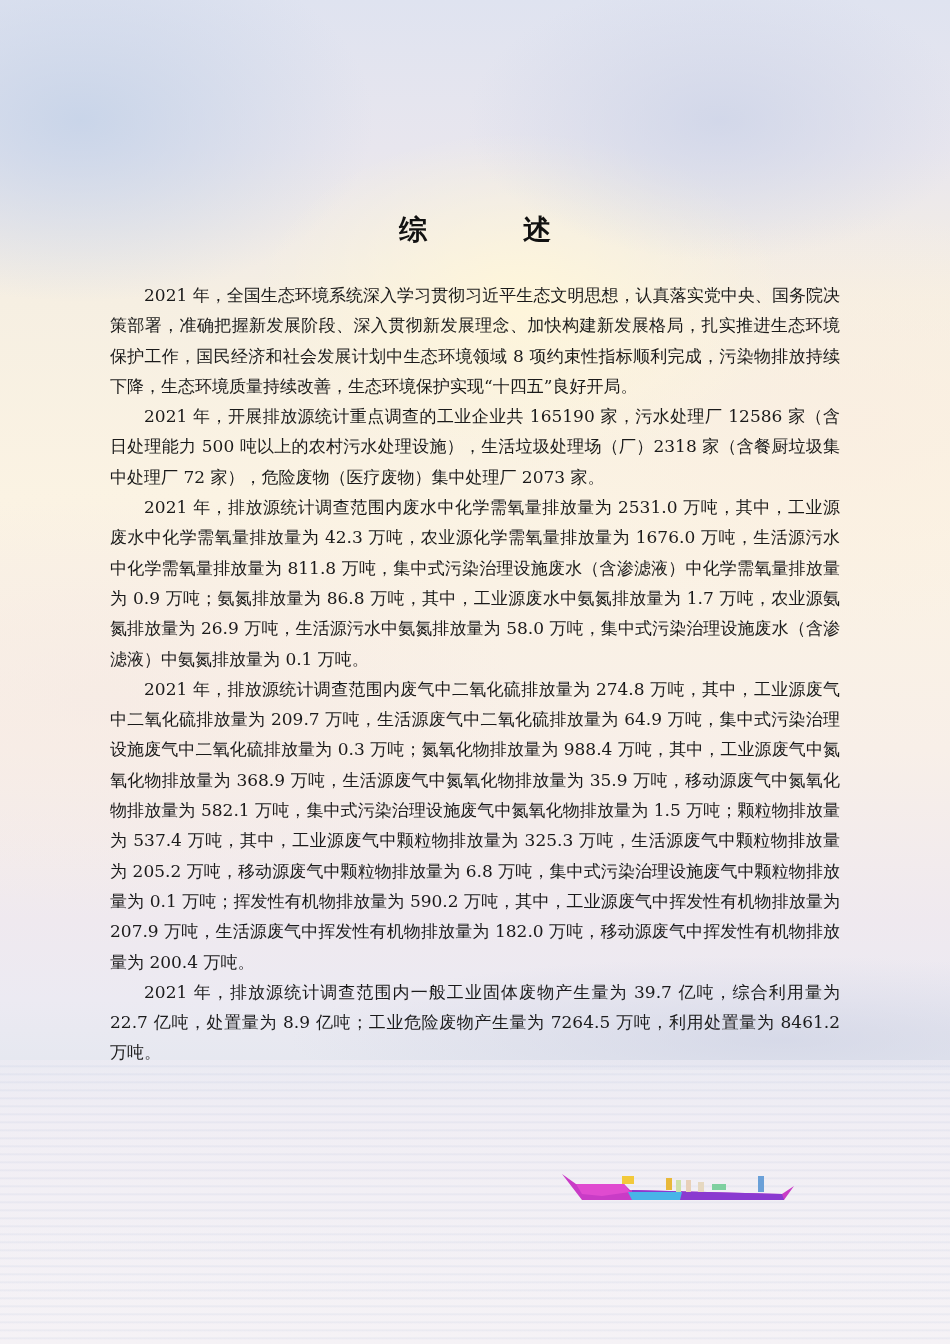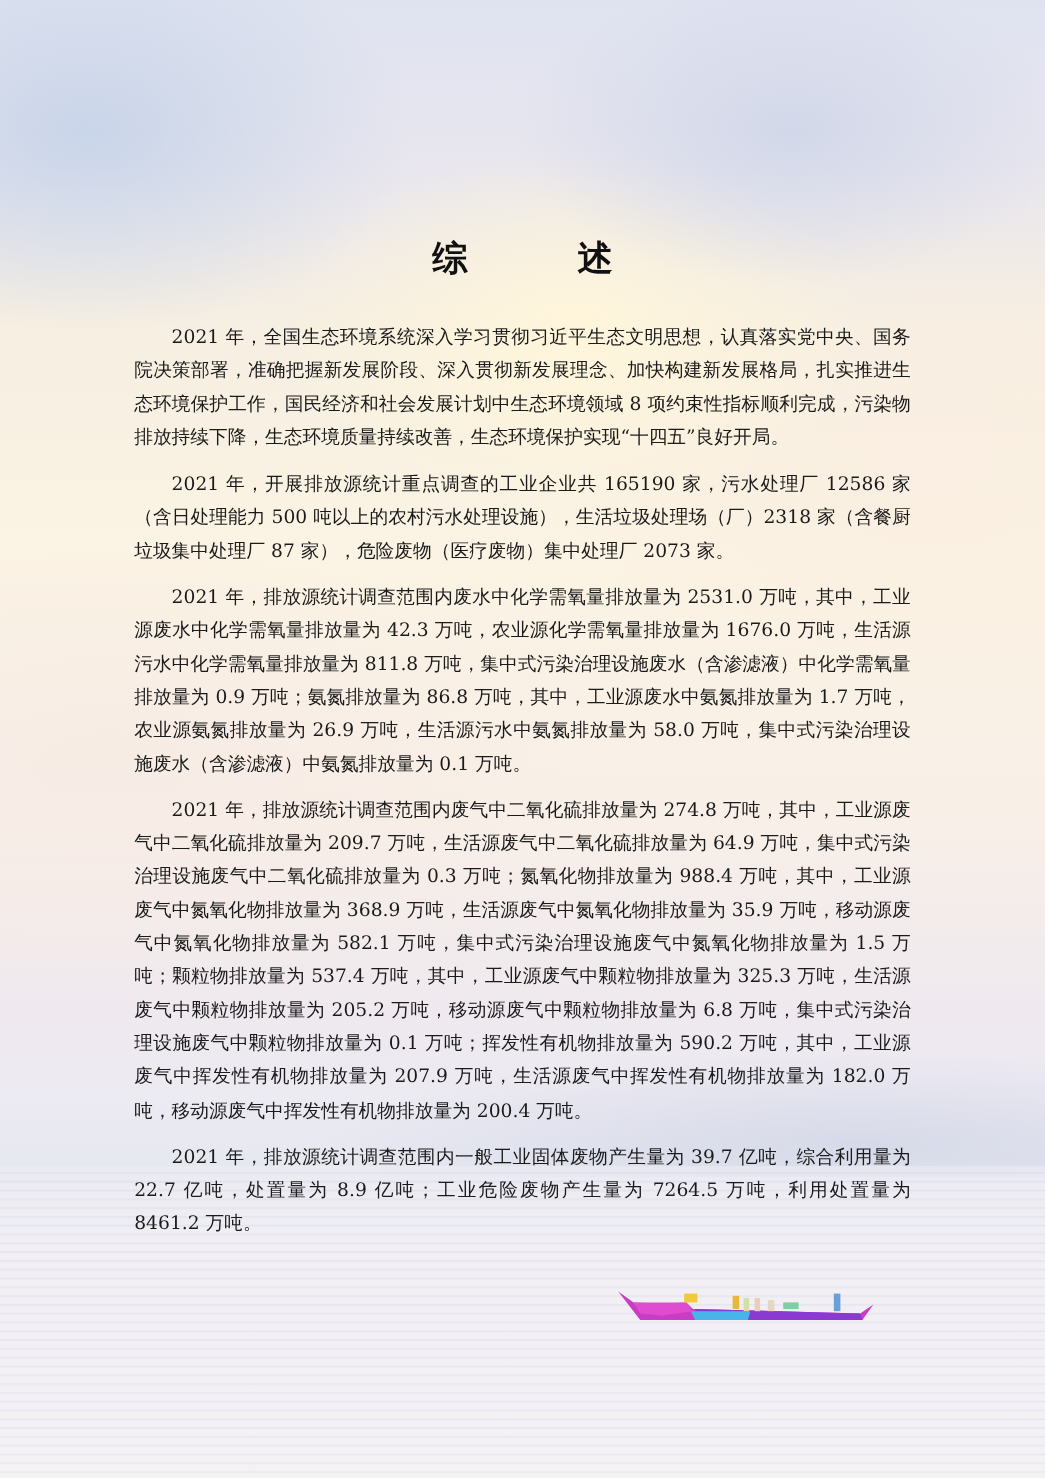--- a/index.html
+++ b/index.html
@@ -60,35 +60,35 @@
       left: 110px;
       top: 0;
       width: 730px;
     }
     .title {
       position: absolute;
       top: 192px;
       left: 0;
       width: 730px;
       text-align: center;
-      font-size: 32px;
+      font-size: 28px;
       font-weight: bold;
       letter-spacing: 34px;
       text-indent: 34px;
       font-family: "DejaVu Serif", serif;
       color: #111;
     }
     .body-text {
       position: absolute;
       top: 280px;
       left: 0;
       width: 730px;
     }
     .para {
-      margin: 12px;
+      margin: 0;
       font-size: 17px;
       line-height: 30.3px;
       text-indent: 2em;
       text-align: justify;
       text-justify: inter-character;
     }
     .boat {
       position: absolute;
       left: 562px;
       top: 1172px;
@@ -115,18 +115,18 @@
   <rect x="136" y="10" width="6" height="10" fill="#e6d8c0"></rect>
   <rect x="150" y="12" width="14" height="6" fill="#7fd0a0"></rect>
   <rect x="196" y="4" width="6" height="16" fill="#6aa0d8"></rect>
 </svg>
 
 <div class="page">
   <h1 class="title">综　述</h1>
 
   <div class="body-text">
     <p class="para">2021 年，全国生态环境系统深入学习贯彻习近平生态文明思想，认真落实党中央、国务院决策部署，准确把握新发展阶段、深入贯彻新发展理念、加快构建新发展格局，扎实推进生态环境保护工作，国民经济和社会发展计划中生态环境领域 8 项约束性指标顺利完成，污染物排放持续下降，生态环境质量持续改善，生态环境保护实现“十四五”良好开局。</p>
-    <p class="para">2021 年，开展排放源统计重点调查的工业企业共 165190 家，污水处理厂 12586 家（含日处理能力 500 吨以上的农村污水处理设施），生活垃圾处理场（厂）2318 家（含餐厨垃圾集中处理厂 87 家），危险废物（医疗废物）集中处理厂 2073 家。</p>
+    <p class="para">2021 年，开展排放源统计重点调查的工业企业共 165190 家，污水处理厂 12586 家（含日处理能力 500 吨以上的农村污水处理设施），生活垃圾处理场（厂）2318 家（含餐厨垃圾集中处理厂 72 家），危险废物（医疗废物）集中处理厂 2073 家。</p>
     <p class="para">2021 年，排放源统计调查范围内废水中化学需氧量排放量为 2531.0 万吨，其中，工业源废水中化学需氧量排放量为 42.3 万吨，农业源化学需氧量排放量为 1676.0 万吨，生活源污水中化学需氧量排放量为 811.8 万吨，集中式污染治理设施废水（含渗滤液）中化学需氧量排放量为 0.9 万吨；氨氮排放量为 86.8 万吨，其中，工业源废水中氨氮排放量为 1.7 万吨，农业源氨氮排放量为 26.9 万吨，生活源污水中氨氮排放量为 58.0 万吨，集中式污染治理设施废水（含渗滤液）中氨氮排放量为 0.1 万吨。</p>
     <p class="para">2021 年，排放源统计调查范围内废气中二氧化硫排放量为 274.8 万吨，其中，工业源废气中二氧化硫排放量为 209.7 万吨，生活源废气中二氧化硫排放量为 64.9 万吨，集中式污染治理设施废气中二氧化硫排放量为 0.3 万吨；氮氧化物排放量为 988.4 万吨，其中，工业源废气中氮氧化物排放量为 368.9 万吨，生活源废气中氮氧化物排放量为 35.9 万吨，移动源废气中氮氧化物排放量为 582.1 万吨，集中式污染治理设施废气中氮氧化物排放量为 1.5 万吨；颗粒物排放量为 537.4 万吨，其中，工业源废气中颗粒物排放量为 325.3 万吨，生活源废气中颗粒物排放量为 205.2 万吨，移动源废气中颗粒物排放量为 6.8 万吨，集中式污染治理设施废气中颗粒物排放量为 0.1 万吨；挥发性有机物排放量为 590.2 万吨，其中，工业源废气中挥发性有机物排放量为 207.9 万吨，生活源废气中挥发性有机物排放量为 182.0 万吨，移动源废气中挥发性有机物排放量为 200.4 万吨。</p>
     <p class="para">2021 年，排放源统计调查范围内一般工业固体废物产生量为 39.7 亿吨，综合利用量为 22.7 亿吨，处置量为 8.9 亿吨；工业危险废物产生量为 7264.5 万吨，利用处置量为 8461.2 万吨。</p>
   </div>
 </div>
 
 </body></html>

